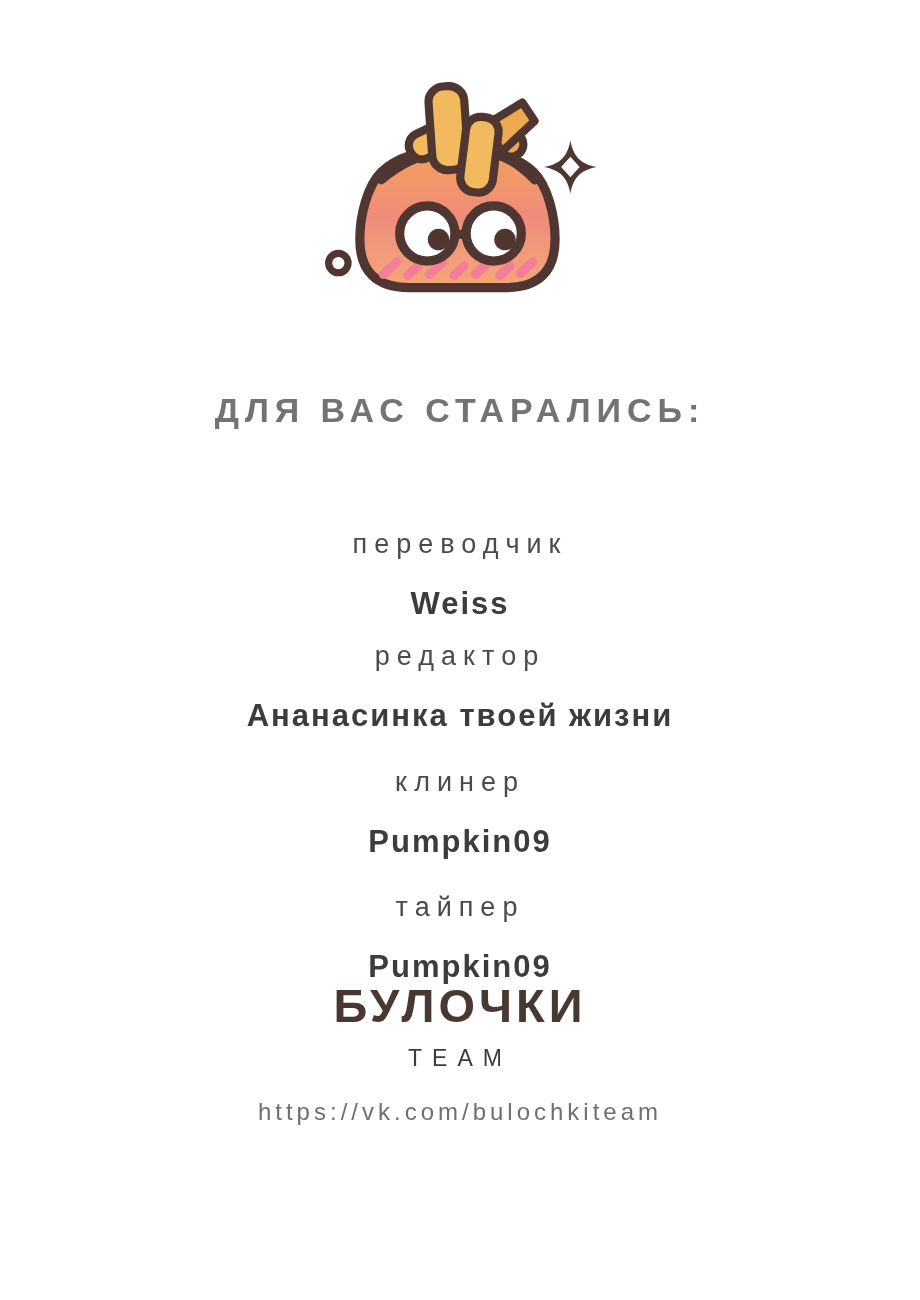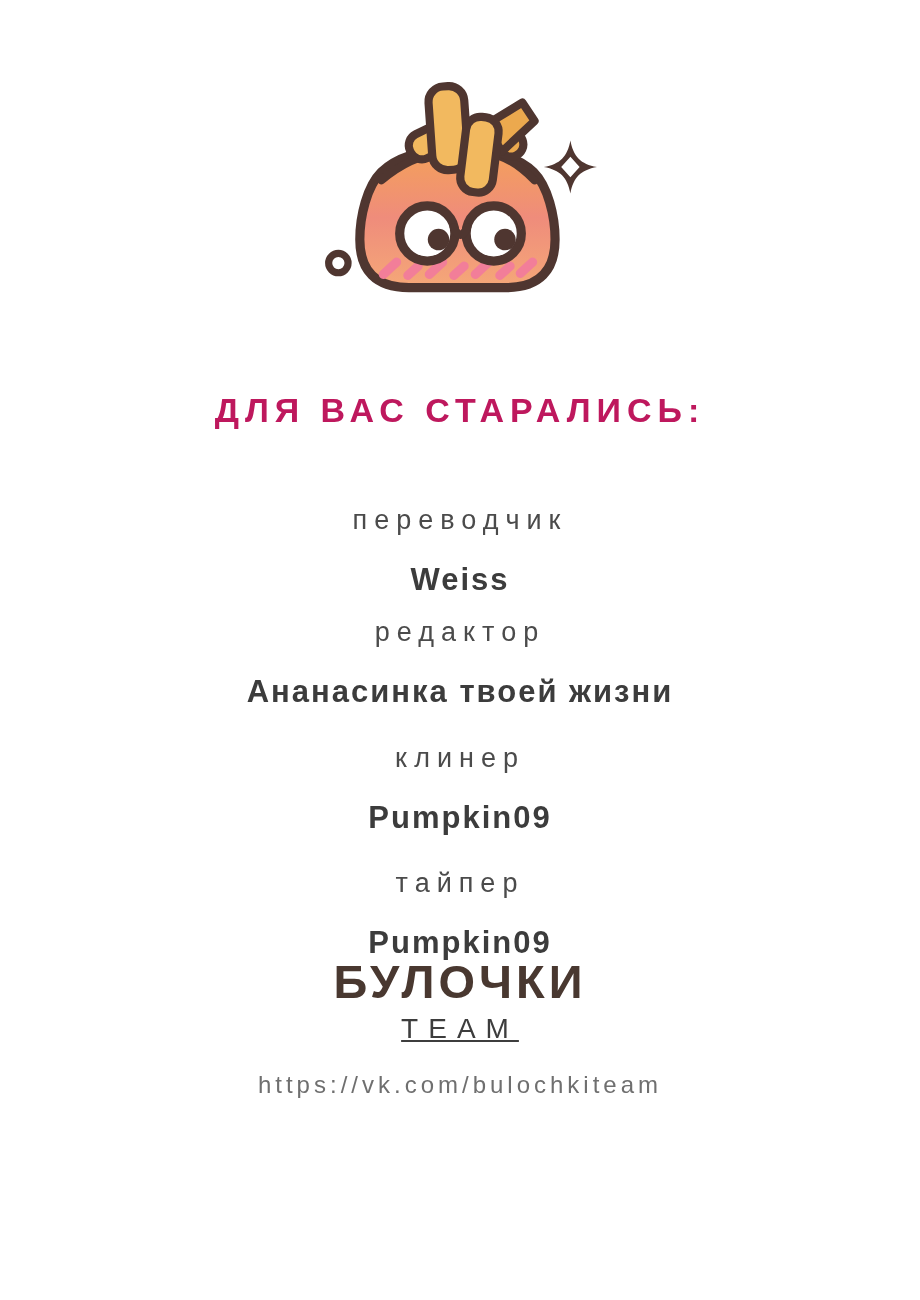--- a/index.html
+++ b/index.html
@@ -31,36 +31,36 @@
   .role {
     font-size: 27px; font-weight: 400;
     letter-spacing: 7px; line-height: 1;
     color: #4b4b4b; text-align: center; white-space: nowrap;
   }
   .name {
     font-size: 31px; font-weight: 700;
     letter-spacing: 2px; line-height: 1;
     color: #3c3c3c; text-align: center; white-space: nowrap;
   }
-  .credit-0 .role { margin-top: 80px; }
+  .credit-0 .role { margin-top: 104px; }
   .credit-1 .role { margin-top: 24px; }
   .credit-2 .role { margin-top: 38px; }
   .credit-3 .role { margin-top: 37px; }
   .credits .name { margin-top: 30px; }
 
   .team-name {
     font-size: 47px; font-weight: 800;
     letter-spacing: 4px; line-height: 1;
     color: #493830; text-align: center; white-space: nowrap;
   }
   .team-word {
-    margin-top: 10px;
-    font-size: 28px; font-weight: 400;
+    margin-top: 18px;
+    font-size: 23px; font-weight: 400;
     letter-spacing: 10px; line-height: 1;
-    color: #3d3d3d; text-align: center; white-space: nowrap; text-decoration: underline;
+    color: #3d3d3d; text-align: center; white-space: nowrap;
   }
   .url {
     margin-top: 30px;
     font-size: 24px; font-weight: 400;
     letter-spacing: 4px; line-height: 1;
     color: #6f6f6f; text-align: center; white-space: nowrap;
   }
 </style>
 </head>
 <body>
@@ -109,21 +109,21 @@
       <circle stroke="none" cx="179" cy="158" r="10.5" fill="#4f3630"></circle>
 
       <path stroke="none" fill-rule="evenodd" d="M243,61 C246,77 253,84 269,87 C253,90 246,97 243,113
                C240,97 233,90 217,87 C233,84 240,77 243,61 Z
                M243,77 L252,87 L243,97 L234,87 Z" fill="#4f3630"></path>
 
       <circle stroke-width="7" cx="16" cy="181" r="9.5" fill="#ffffff"></circle>
     </g>
   </svg>
 
-  <div class="heading" style="color: #be185d;">ДЛЯ ВАС СТАРАЛИСЬ:</div>
+  <div class="heading" style="color: #737373;">ДЛЯ ВАС СТАРАЛИСЬ:</div>
 
   <div class="credits">
     <div class="credit-0" style="display:contents">
       <div class="role">переводчик</div>
       <div class="name">Weiss</div>
     </div>
     <div class="credit-1" style="display:contents">
       <div class="role">редактор</div>
       <div class="name">Ананасинка твоей жизни</div>
     </div>

